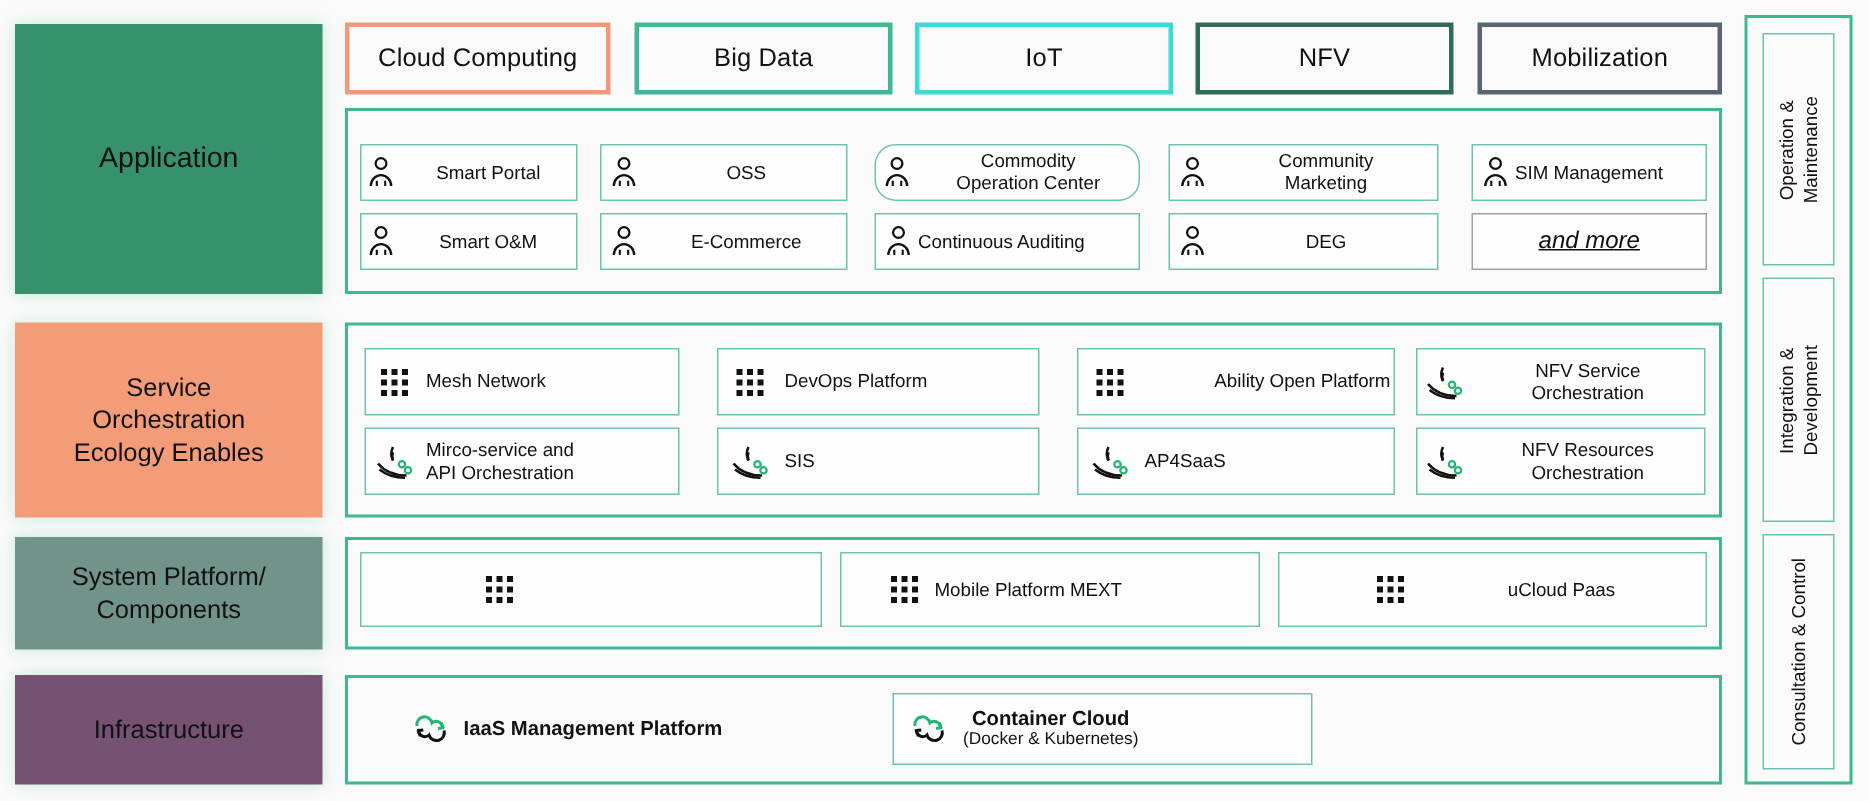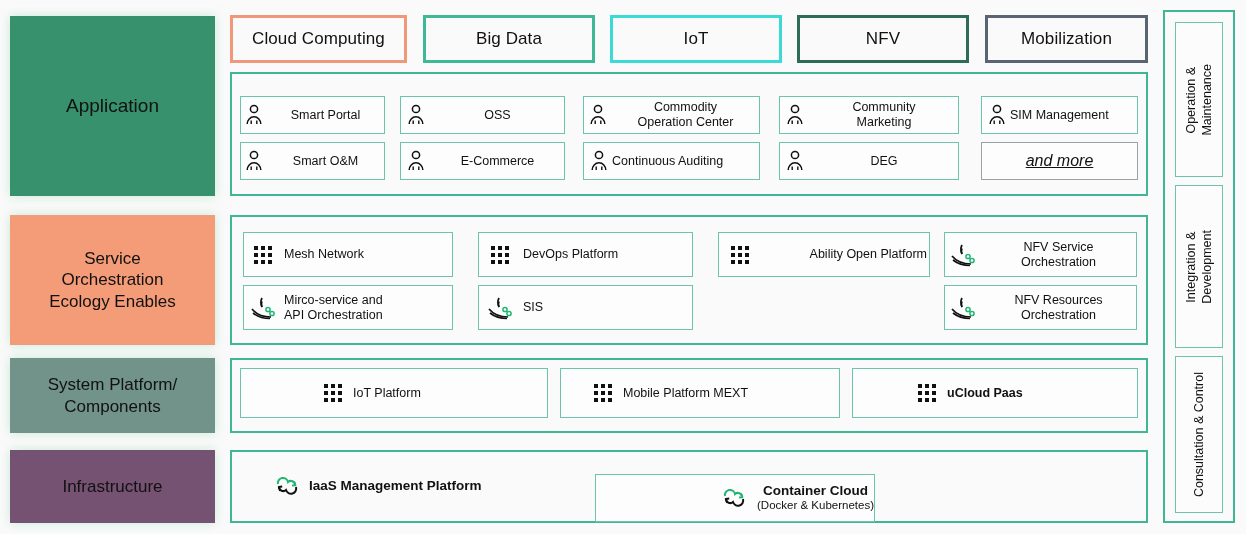--- a/index.html
+++ b/index.html
@@ -150,21 +150,21 @@
       <svg width="18" height="22" viewBox="0 0 18 22">
           <circle cx="9" cy="5" r="3.6" fill="none" stroke="#111" stroke-width="1.5"></circle>
           <path d="M2.2 20 A6.8 7.2 0 0 1 15.8 20" fill="none" stroke="#111" stroke-width="1.5"></path>
           <line x1="6.2" y1="16.5" x2="6.2" y2="20" stroke="#111" stroke-width="1.4"></line>
           <line x1="11.8" y1="16.5" x2="11.8" y2="20" stroke="#111" stroke-width="1.4"></line>
         </svg>
     </span>
     <span class="txt two-line">OSS</span>
   </div>
 
-  <div class="item" style="left:583px;top:96px;width:177px;height:38px;">
+  <div class="item" style="left:583px;top:96px;width:177px;height:38px;border-radius:14px;">
     <span class="ico" style="width:28px;">
       <svg width="18" height="22" viewBox="0 0 18 22">
           <circle cx="9" cy="5" r="3.6" fill="none" stroke="#111" stroke-width="1.5"></circle>
           <path d="M2.2 20 A6.8 7.2 0 0 1 15.8 20" fill="none" stroke="#111" stroke-width="1.5"></path>
           <line x1="6.2" y1="16.5" x2="6.2" y2="20" stroke="#111" stroke-width="1.4"></line>
           <line x1="11.8" y1="16.5" x2="11.8" y2="20" stroke="#111" stroke-width="1.4"></line>
         </svg>
     </span>
     <span class="txt two-line">Commodity
 Operation Center</span>
@@ -343,20 +343,33 @@
         <path d="M12 5.5 A7 7 0 0 0 12 11" fill="none" stroke="#111" stroke-width="1.7"></path>
         <path d="M2 13 C7 19 14 21 21 21" fill="none" stroke="#111" stroke-width="1.7"></path>
         <path d="M3 17 C8 21 13 22.5 20 22.5" fill="none" stroke="#111" stroke-width="1.7"></path>
         <circle cx="18" cy="13.5" r="2.1" fill="none" stroke="#23b573" stroke-width="1.5"></circle>
         <circle cx="22" cy="17.5" r="2.1" fill="none" stroke="#23b573" stroke-width="1.5"></circle>
       </svg>
     </span>
     <span class="txt two-line" style="text-align:left;">SIS</span>
   </div>
 
+  <div class="item" style="left:718px;top:285px;width:212px;height:45px;">
+    <span class="ico" style="width:42px;">
+      <svg width="26" height="24" viewBox="0 0 26 24">
+        <path d="M12 2 A10 10 0 0 0 12 11" fill="none" stroke="#111" stroke-width="1.7"></path>
+        <path d="M12 5.5 A7 7 0 0 0 12 11" fill="none" stroke="#111" stroke-width="1.7"></path>
+        <path d="M2 13 C7 19 14 21 21 21" fill="none" stroke="#111" stroke-width="1.7"></path>
+        <path d="M3 17 C8 21 13 22.5 20 22.5" fill="none" stroke="#111" stroke-width="1.7"></path>
+        <circle cx="18" cy="13.5" r="2.1" fill="none" stroke="#23b573" stroke-width="1.5"></circle>
+        <circle cx="22" cy="17.5" r="2.1" fill="none" stroke="#23b573" stroke-width="1.5"></circle>
+      </svg>
+    </span>
+    <span class="txt two-line" style="text-align:left;">AP4SaaS</span>
+  </div>
 
   <div class="item" style="left:944px;top:285px;width:193px;height:45px;">
     <span class="ico" style="width:36px;">
       <svg width="26" height="24" viewBox="0 0 26 24">
         <path d="M12 2 A10 10 0 0 0 12 11" fill="none" stroke="#111" stroke-width="1.7"></path>
         <path d="M12 5.5 A7 7 0 0 0 12 11" fill="none" stroke="#111" stroke-width="1.7"></path>
         <path d="M2 13 C7 19 14 21 21 21" fill="none" stroke="#111" stroke-width="1.7"></path>
         <path d="M3 17 C8 21 13 22.5 20 22.5" fill="none" stroke="#111" stroke-width="1.7"></path>
         <circle cx="18" cy="13.5" r="2.1" fill="none" stroke="#23b573" stroke-width="1.5"></circle>
         <circle cx="22" cy="17.5" r="2.1" fill="none" stroke="#23b573" stroke-width="1.5"></circle>
@@ -377,21 +390,20 @@
             <rect x="15" y="1" width="4" height="4"></rect>
             <rect x="1" y="8" width="4" height="4"></rect>
             <rect x="8" y="8" width="4" height="4"></rect>
             <rect x="15" y="8" width="4" height="4"></rect>
             <rect x="1" y="15" width="4" height="4"></rect>
             <rect x="8" y="15" width="4" height="4"></rect>
             <rect x="15" y="15" width="4" height="4"></rect>
           </g>
         </svg>
     </span>
-    <span class="txt two-line" style="text-align:left;">IoT Platform</span>
   </div>
 
   <div class="item" style="left:560px;top:368px;width:280px;height:50px;">
     <span class="ico" style="width:60px;justify-content:flex-end;padding-right:8px;box-sizing:border-box;">
       <svg width="20" height="20" viewBox="0 0 20 20">
           <g fill="#111">
             <rect x="1" y="1" width="4" height="4"></rect>
             <rect x="8" y="1" width="4" height="4"></rect>
             <rect x="15" y="1" width="4" height="4"></rect>
             <rect x="1" y="8" width="4" height="4"></rect>
@@ -415,40 +427,40 @@
             <rect x="15" y="1" width="4" height="4"></rect>
             <rect x="1" y="8" width="4" height="4"></rect>
             <rect x="8" y="8" width="4" height="4"></rect>
             <rect x="15" y="8" width="4" height="4"></rect>
             <rect x="1" y="15" width="4" height="4"></rect>
             <rect x="8" y="15" width="4" height="4"></rect>
             <rect x="15" y="15" width="4" height="4"></rect>
           </g>
         </svg>
     </span>
-    <span class="txt two-line" style="text-align:left;font-weight:bold;">uCloud Paas</span>
+    <span class="txt two-line" style="text-align:center;">uCloud Paas</span>
   </div>
 
   <div class="panel" style="left:230px;top:450px;width:918px;height:73px;"></div>
 
   <div class="item noborder" style="left:265px;top:462px;width:320px;height:48px;">
     <span class="ico" style="width:44px;">
       <svg width="30" height="26" viewBox="0 0 30 26">
         <path d="M6 11 A5 5 0 0 1 16 9 A4.2 4.2 0 0 1 23 12" fill="none" stroke="#23b573" stroke-width="2"></path>
         <path d="M22 8.5 L23.4 12.2 L20 12.6" fill="none" stroke="#23b573" stroke-width="2" stroke-linejoin="round"></path>
         <path d="M24 14 A5 5 0 0 1 14 17 A4.2 4.2 0 0 1 7 14" fill="none" stroke="#111" stroke-width="2"></path>
         <path d="M8.2 17.8 L6.8 14 L10.2 13.6" fill="none" stroke="#111" stroke-width="2" stroke-linejoin="round"></path>
       </svg>
     </span>
     <span style="display:block;">
       <span style="display:block;font-size:13.5px;font-weight:bold;">IaaS Management Platform</span>
     </span>
   </div>
 
-  <div class="item" style="left:595px;top:462px;width:280px;height:48px;justify-content:flex-end;margin-top:12px;">
+  <div class="item" style="left:595px;top:462px;width:280px;height:48px;justify-content:flex-start;">
     <span class="ico" style="width:46px;justify-content:flex-end;padding-right:8px;box-sizing:border-box;">
       <svg width="30" height="26" viewBox="0 0 30 26">
         <path d="M6 11 A5 5 0 0 1 16 9 A4.2 4.2 0 0 1 23 12" fill="none" stroke="#23b573" stroke-width="2"></path>
         <path d="M22 8.5 L23.4 12.2 L20 12.6" fill="none" stroke="#23b573" stroke-width="2" stroke-linejoin="round"></path>
         <path d="M24 14 A5 5 0 0 1 14 17 A4.2 4.2 0 0 1 7 14" fill="none" stroke="#111" stroke-width="2"></path>
         <path d="M8.2 17.8 L6.8 14 L10.2 13.6" fill="none" stroke="#111" stroke-width="2" stroke-linejoin="round"></path>
       </svg>
     </span>
     <span style="display:block;text-align:center;flex:0 0 auto;">
       <span style="display:block;font-size:13.5px;font-weight:bold;">Container Cloud</span>

